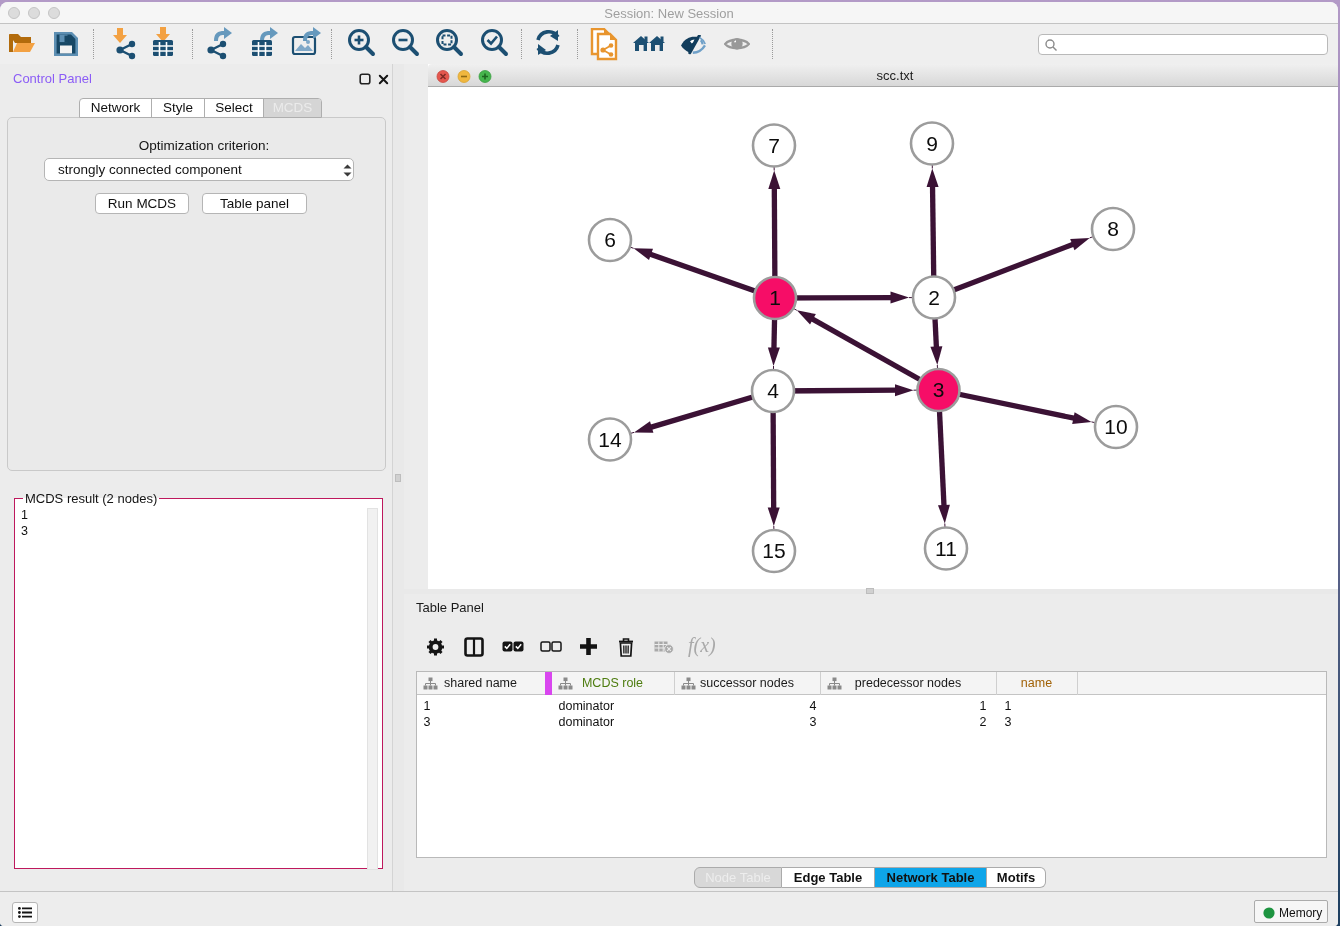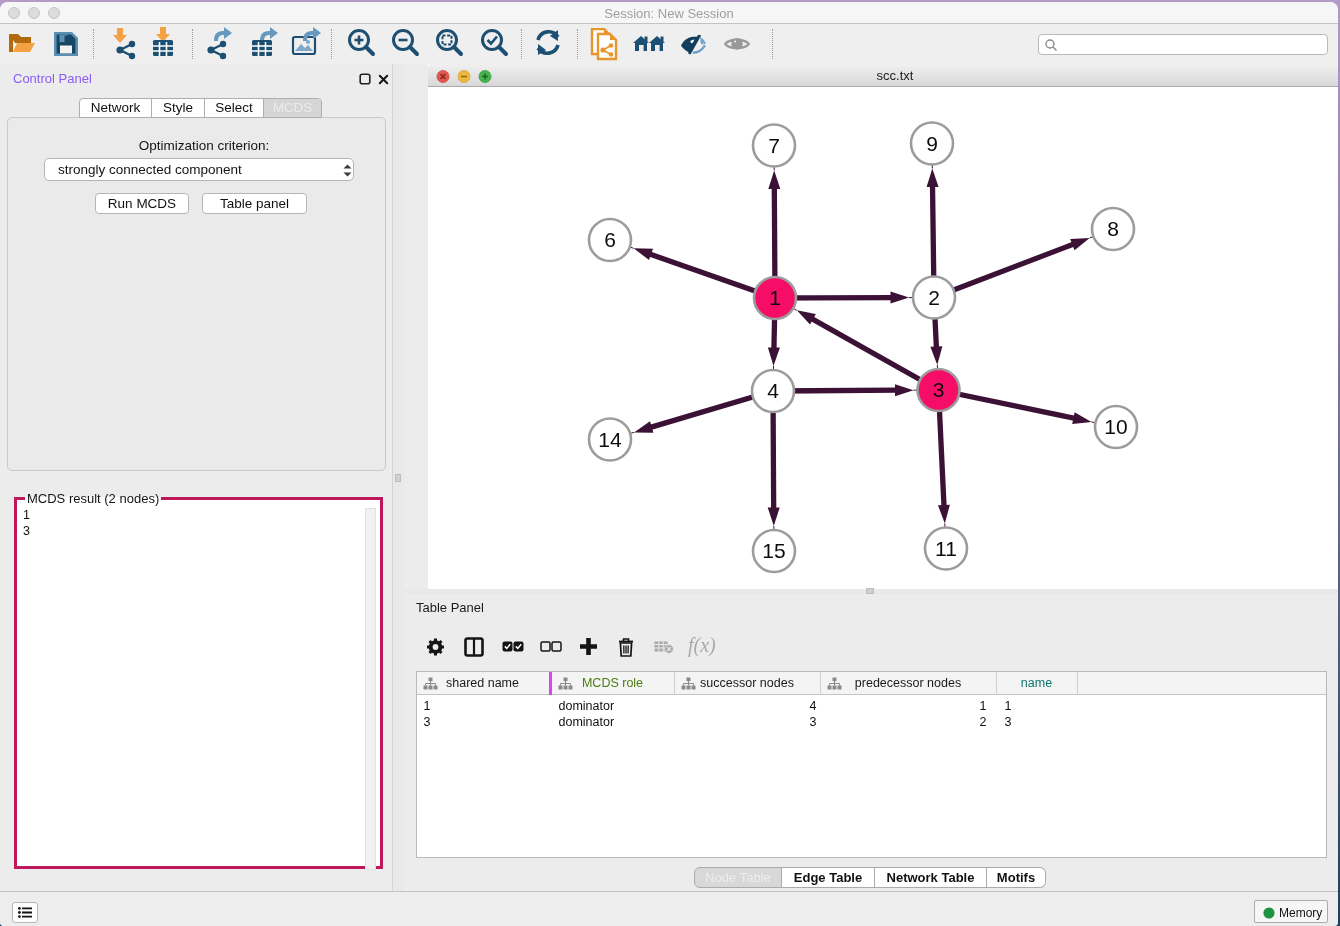--- a/index.html
+++ b/index.html
@@ -191,21 +191,21 @@
  <div class="abs" style="left:44px;top:94px;width:310px;height:23px;background:#fff;border:1px solid #b5b5b5;border-radius:5px">
    <div class="abs" style="left:13px;top:3px;font-size:13.5px;color:#141414">strongly connected component</div>
    <svg class="abs" style="left:296px;top:4px" width="13" height="15" viewBox="0 0 13 15">
           <path d="M2.5 5.5 L6.5 1.5 L10.5 5.5 Z" fill="#3a3a3a"></path>
           <path d="M2.5 9.5 L6.5 13.5 L10.5 9.5 Z" fill="#3a3a3a"></path>
         </svg>
  </div>
  <div class="abs" style="left:95px;top:129px;width:94px;height:21px;background:#fff;border:1px solid #b5b5b5;border-radius:4px;text-align:center;font-size:13.5px;color:#111;padding-top:2px;filter:opacity(0.999)">Run MCDS</div>
  <div class="abs" style="left:202px;top:129px;width:105px;height:21px;background:#fff;border:1px solid #b5b5b5;border-radius:4px;text-align:center;font-size:13.5px;color:#111;padding-top:2px;filter:opacity(0.999)">Table panel</div>
 
- <fieldset class="abs" style="left:14px;top:427px;width:369px;height:378px;border:3px solid #be185d;background:#fff;transform:translateZ(0)">
+ <fieldset class="abs" style="left:14px;top:427px;width:369px;height:378px;border:1px solid #be185d;background:#fff;transform:translateZ(0)">
    <legend style="font-size:13px;color:#131313;margin-left:8px;padding:0 2px">MCDS result (2 nodes)</legend>
    <div style="font-size:12.5px;color:#111;line-height:16px;padding:1px 0 0 6px">1<br>3</div>
    <div class="abs" style="right:4px;top:2px;width:11px;height:362px;background:#f1f1f1;border:1px solid #e2e2e2"></div>
  </fieldset>
 </div>
 <div class="abs" style="left:392px;top:62px;width:12px;height:827px;background:#e9e9e9;border-left:1px solid #d4d4d4"></div>
 <div class="abs" style="left:395px;top:472px;width:6px;height:8px;background:#d0d0d0;border:1px solid #bdbdbd"></div>
 
 <div class="abs" style="left:428px;top:62px;width:1050px;height:525px;background:#fff">
  <div class="abs" style="left:0;top:0;width:934px;height:23px;background:linear-gradient(#f0f0f0,#d8d8d8);border-bottom:1px solid #aaa;border-radius:4px 4px 0 0">
@@ -331,21 +331,21 @@
         <line x1="0.5" y1="4.5" x2="13.5" y2="4.5" stroke="#ececec" stroke-width="1"></line>
         <line x1="0.5" y1="8" x2="13.5" y2="8" stroke="#ececec" stroke-width="1"></line>
         <line x1="4.8" y1="1.5" x2="4.8" y2="11.5" stroke="#ececec" stroke-width="1"></line>
         <line x1="9.2" y1="1.5" x2="9.2" y2="11.5" stroke="#ececec" stroke-width="1"></line>
         <circle cx="15" cy="9" r="4.4" fill="#a9a9a9" stroke="#ececec" stroke-width="0.8"></circle>
         <path d="M13.2 7.2 L16.8 10.8 M16.8 7.2 L13.2 10.8" stroke="#ececec" stroke-width="1.2"></path>
       </svg>
       <div class="abs" style="left:284px;top:40px;font-family:'Liberation Serif',serif;font-style:italic;font-size:20px;color:#a9a9a9">f(x)</div>
  <div class="abs" style="left:11.5px;top:77px;width:911px;height:187px;background:#fff;border:1px solid #b9b9b9;filter:opacity(0.999)">
    <div class="abs" style="left:0;top:0;width:909px;height:23px;background:#f4f4f4;border-bottom:1px solid #c4c4c4"></div>
-   <div class="abs" style="left:0px;top:0;width:135px;height:23px;border-right:3px solid #d946ef;text-align:center;font-size:12.5px;color:#1a1a1a;padding-top:4px;white-space:nowrap"><div class="abs" style="left:6px;top:5px"><svg width="15" height="13" viewBox="0 0 15 13" style="display:inline-block;vertical-align:-2px">
+   <div class="abs" style="left:0px;top:0;width:135px;height:23px;border-right:7px solid #d946ef;text-align:center;font-size:12.5px;color:#1a1a1a;padding-top:4px;white-space:nowrap"><div class="abs" style="left:6px;top:5px"><svg width="15" height="13" viewBox="0 0 15 13" style="display:inline-block;vertical-align:-2px">
               <rect x="5.5" y="0.5" width="4" height="3.6" fill="#8a8a8a"></rect>
               <rect x="0.5" y="8.5" width="4" height="4" fill="#8a8a8a"></rect>
               <rect x="5.5" y="8.5" width="4" height="4" fill="#8a8a8a"></rect>
               <rect x="10.5" y="8.5" width="4" height="4" fill="#8a8a8a"></rect>
               <path d="M7.5 4 L7.5 8.5 M2.5 8.5 L2.5 6.5 L12.5 6.5 L12.5 8.5" fill="none" stroke="#8a8a8a" stroke-width="1"></path>
             </svg></div>shared name</div>
         <div class="abs" style="left:135px;top:0;width:123px;height:23px;border-right:1px solid #cfcfcf;text-align:center;font-size:12.5px;color:#4d7c0f;padding-top:4px;white-space:nowrap"><div class="abs" style="left:6px;top:5px"><svg width="15" height="13" viewBox="0 0 15 13" style="display:inline-block;vertical-align:-2px">
               <rect x="5.5" y="0.5" width="4" height="3.6" fill="#8a8a8a"></rect>
               <rect x="0.5" y="8.5" width="4" height="4" fill="#8a8a8a"></rect>
               <rect x="5.5" y="8.5" width="4" height="4" fill="#8a8a8a"></rect>
@@ -359,36 +359,36 @@
               <rect x="10.5" y="8.5" width="4" height="4" fill="#8a8a8a"></rect>
               <path d="M7.5 4 L7.5 8.5 M2.5 8.5 L2.5 6.5 L12.5 6.5 L12.5 8.5" fill="none" stroke="#8a8a8a" stroke-width="1"></path>
             </svg></div>successor nodes</div>
         <div class="abs" style="left:404px;top:0;width:176px;height:23px;border-right:1px solid #cfcfcf;text-align:center;font-size:12.5px;color:#1a1a1a;padding-top:4px;white-space:nowrap"><div class="abs" style="left:6px;top:5px"><svg width="15" height="13" viewBox="0 0 15 13" style="display:inline-block;vertical-align:-2px">
               <rect x="5.5" y="0.5" width="4" height="3.6" fill="#8a8a8a"></rect>
               <rect x="0.5" y="8.5" width="4" height="4" fill="#8a8a8a"></rect>
               <rect x="5.5" y="8.5" width="4" height="4" fill="#8a8a8a"></rect>
               <rect x="10.5" y="8.5" width="4" height="4" fill="#8a8a8a"></rect>
               <path d="M7.5 4 L7.5 8.5 M2.5 8.5 L2.5 6.5 L12.5 6.5 L12.5 8.5" fill="none" stroke="#8a8a8a" stroke-width="1"></path>
             </svg></div>predecessor nodes</div>
-        <div class="abs" style="left:580px;top:0;width:81px;height:23px;border-right:1px solid #cfcfcf;text-align:center;font-size:12.5px;color:#0f766e;padding-top:4px;white-space:nowrap">name</div>
+        <div class="abs" style="left:580px;top:0;width:81px;height:23px;border-right:1px solid #cfcfcf;text-align:center;font-size:12.5px;color:#a16207;padding-top:4px;white-space:nowrap">name</div>
    <div class="abs" style="left:7px;top:27px;font-size:12.5px;color:#111">1</div>
    <div class="abs" style="left:7px;top:43px;font-size:12.5px;color:#111">3</div>
    <div class="abs" style="left:142px;top:27px;font-size:12.5px;color:#111">dominator</div>
    <div class="abs" style="left:142px;top:43px;font-size:12.5px;color:#111">dominator</div>
    <div class="abs" style="left:320px;top:27px;width:80px;text-align:right;font-size:12.5px;color:#111">4</div>
    <div class="abs" style="left:320px;top:43px;width:80px;text-align:right;font-size:12.5px;color:#111">3</div>
    <div class="abs" style="left:490px;top:27px;width:80px;text-align:right;font-size:12.5px;color:#111">1</div>
    <div class="abs" style="left:490px;top:43px;width:80px;text-align:right;font-size:12.5px;color:#111">2</div>
    <div class="abs" style="left:588px;top:27px;font-size:12.5px;color:#111">1</div>
    <div class="abs" style="left:588px;top:43px;font-size:12.5px;color:#111">3</div>
  </div>
  <div class="abs" style="left:290px;top:273px;height:21px;display:flex;filter:opacity(0.999)">
    <div style="width:88px;background:#d8d8d8;border:1px solid #ababab;border-radius:6px 0 0 6px;text-align:center;font-size:13px;color:#ededed;padding-top:2px">Node Table</div>
    <div style="width:93px;background:#fff;border:1px solid #ababab;border-left:none;text-align:center;font-size:13px;color:#111;padding-top:2px;font-weight:bold">Edge Table</div>
-   <div style="width:112px;background:#ffffff;border:1px solid #ababab;border-left:none;text-align:center;font-size:13px;color:#111;padding-top:2px;font-weight:bold">Network Table</div>
+   <div style="width:112px;background:#0ea5e9;border:1px solid #ababab;border-left:none;text-align:center;font-size:13px;color:#111;padding-top:2px;font-weight:bold">Network Table</div>
    <div style="width:59px;background:#fff;border:1px solid #ababab;border-left:none;border-radius:0 6px 6px 0;text-align:center;font-size:13px;color:#111;padding-top:2px;font-weight:bold">Motifs</div>
  </div>
 </div>
 
 <div class="abs" style="left:0;top:889px;width:1338px;height:35px;background:#ededed;border-top:1px solid #c4c4c4">
  <div class="abs" style="left:12px;top:10px;width:26px;height:21px;background:#fdfdfd;border:1px solid #b5b5b5;border-radius:3px">
   <svg width="14" height="11" viewBox="0 0 14 11" style="position:absolute;left:5px;top:4px">
           <circle cx="1.4" cy="1.4" r="1.4" fill="#141414"></circle>
           <circle cx="1.4" cy="5.5" r="1.4" fill="#141414"></circle>
           <circle cx="1.4" cy="9.6" r="1.4" fill="#141414"></circle>

